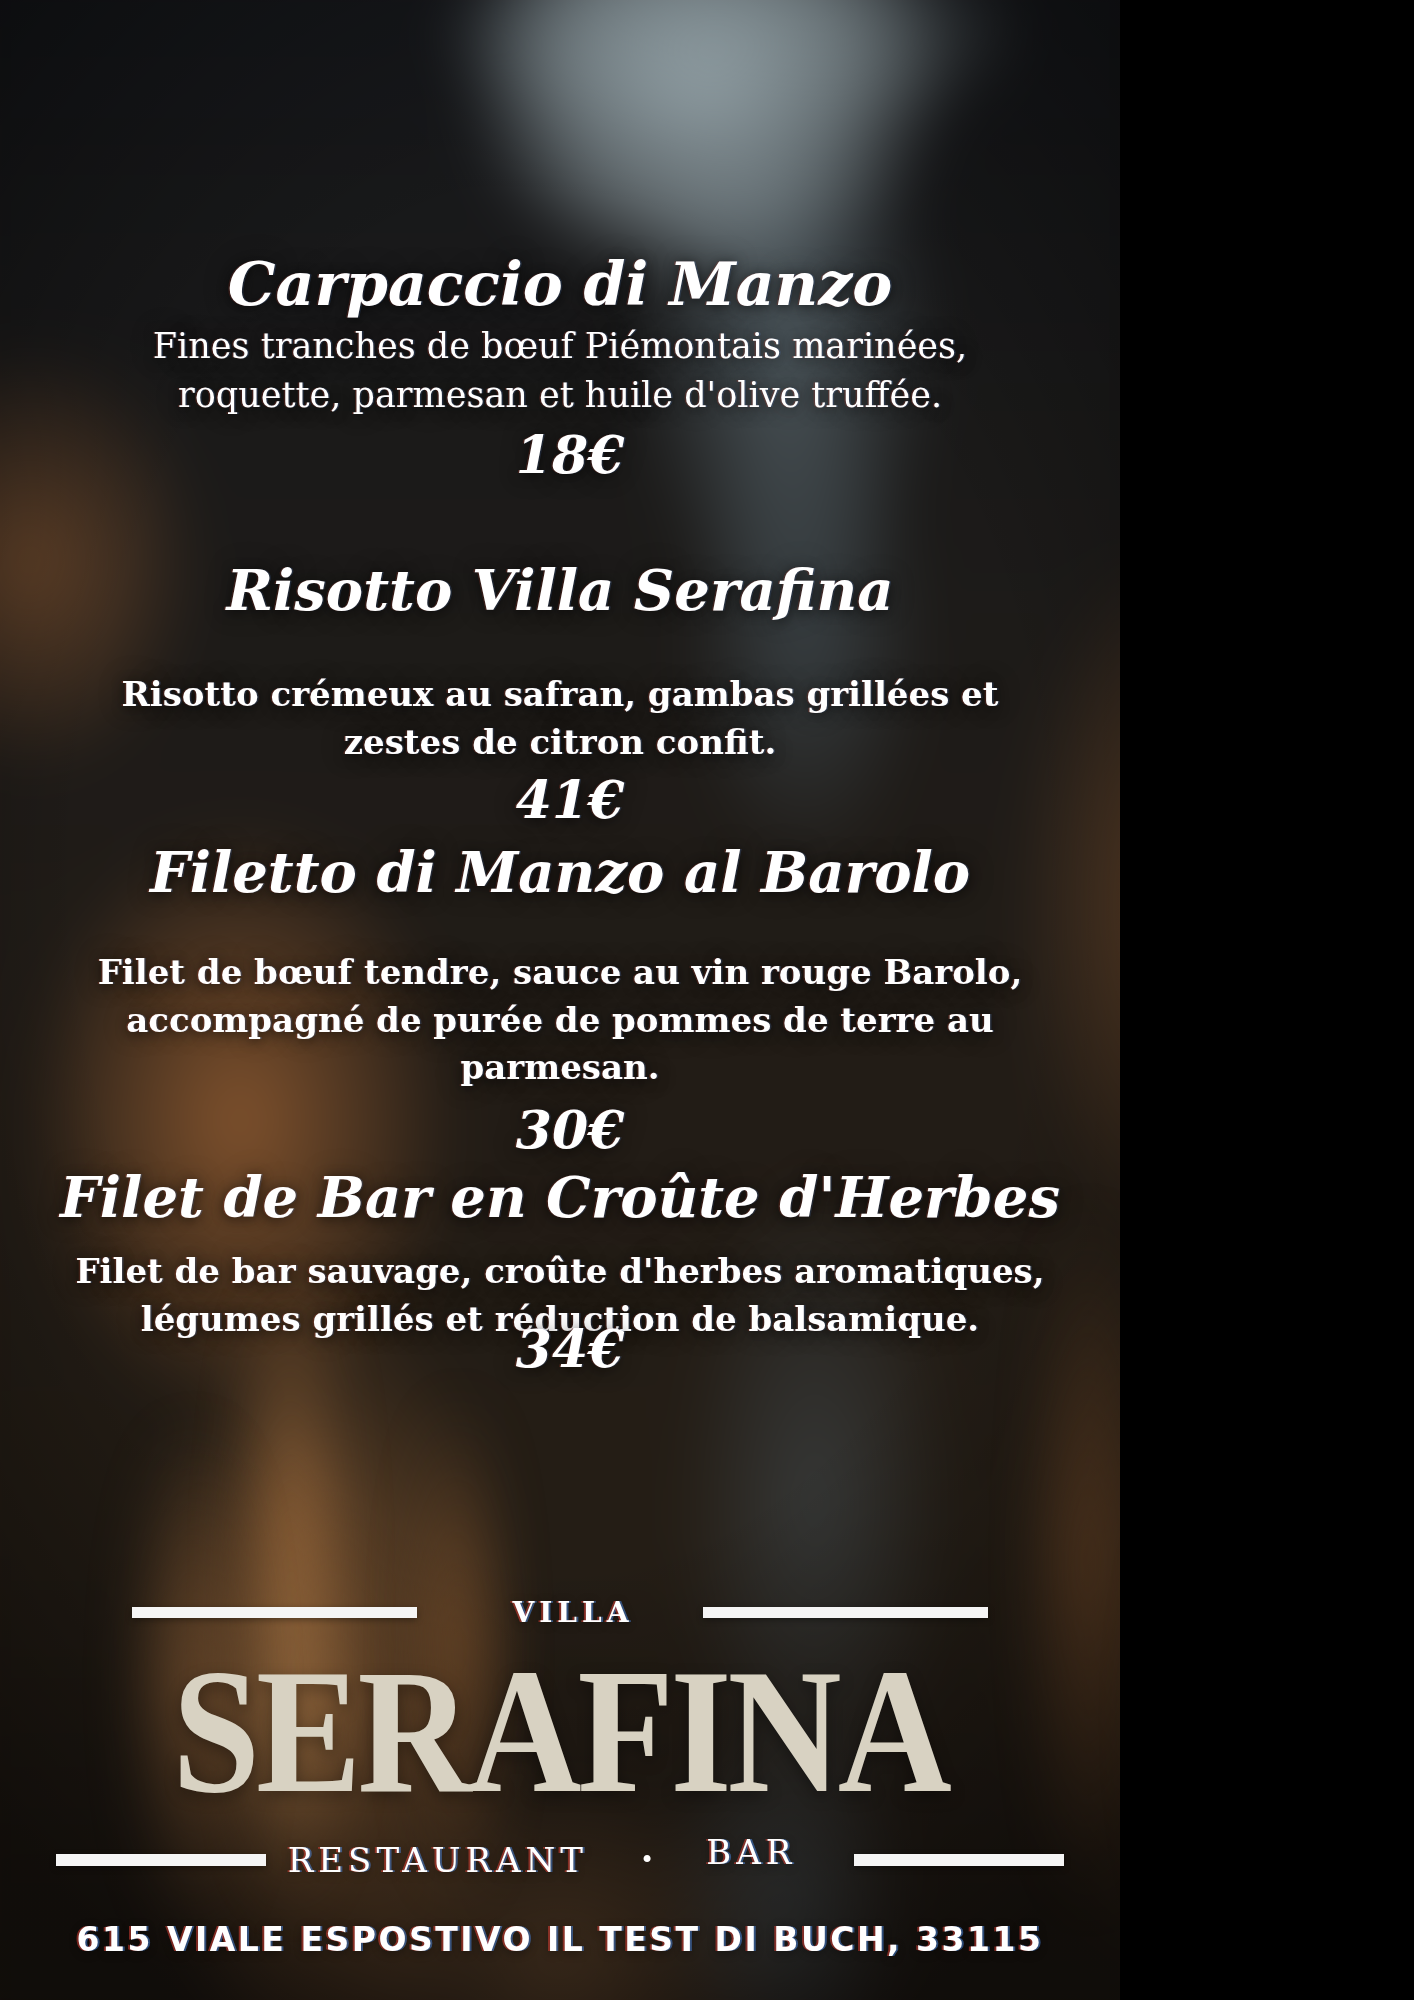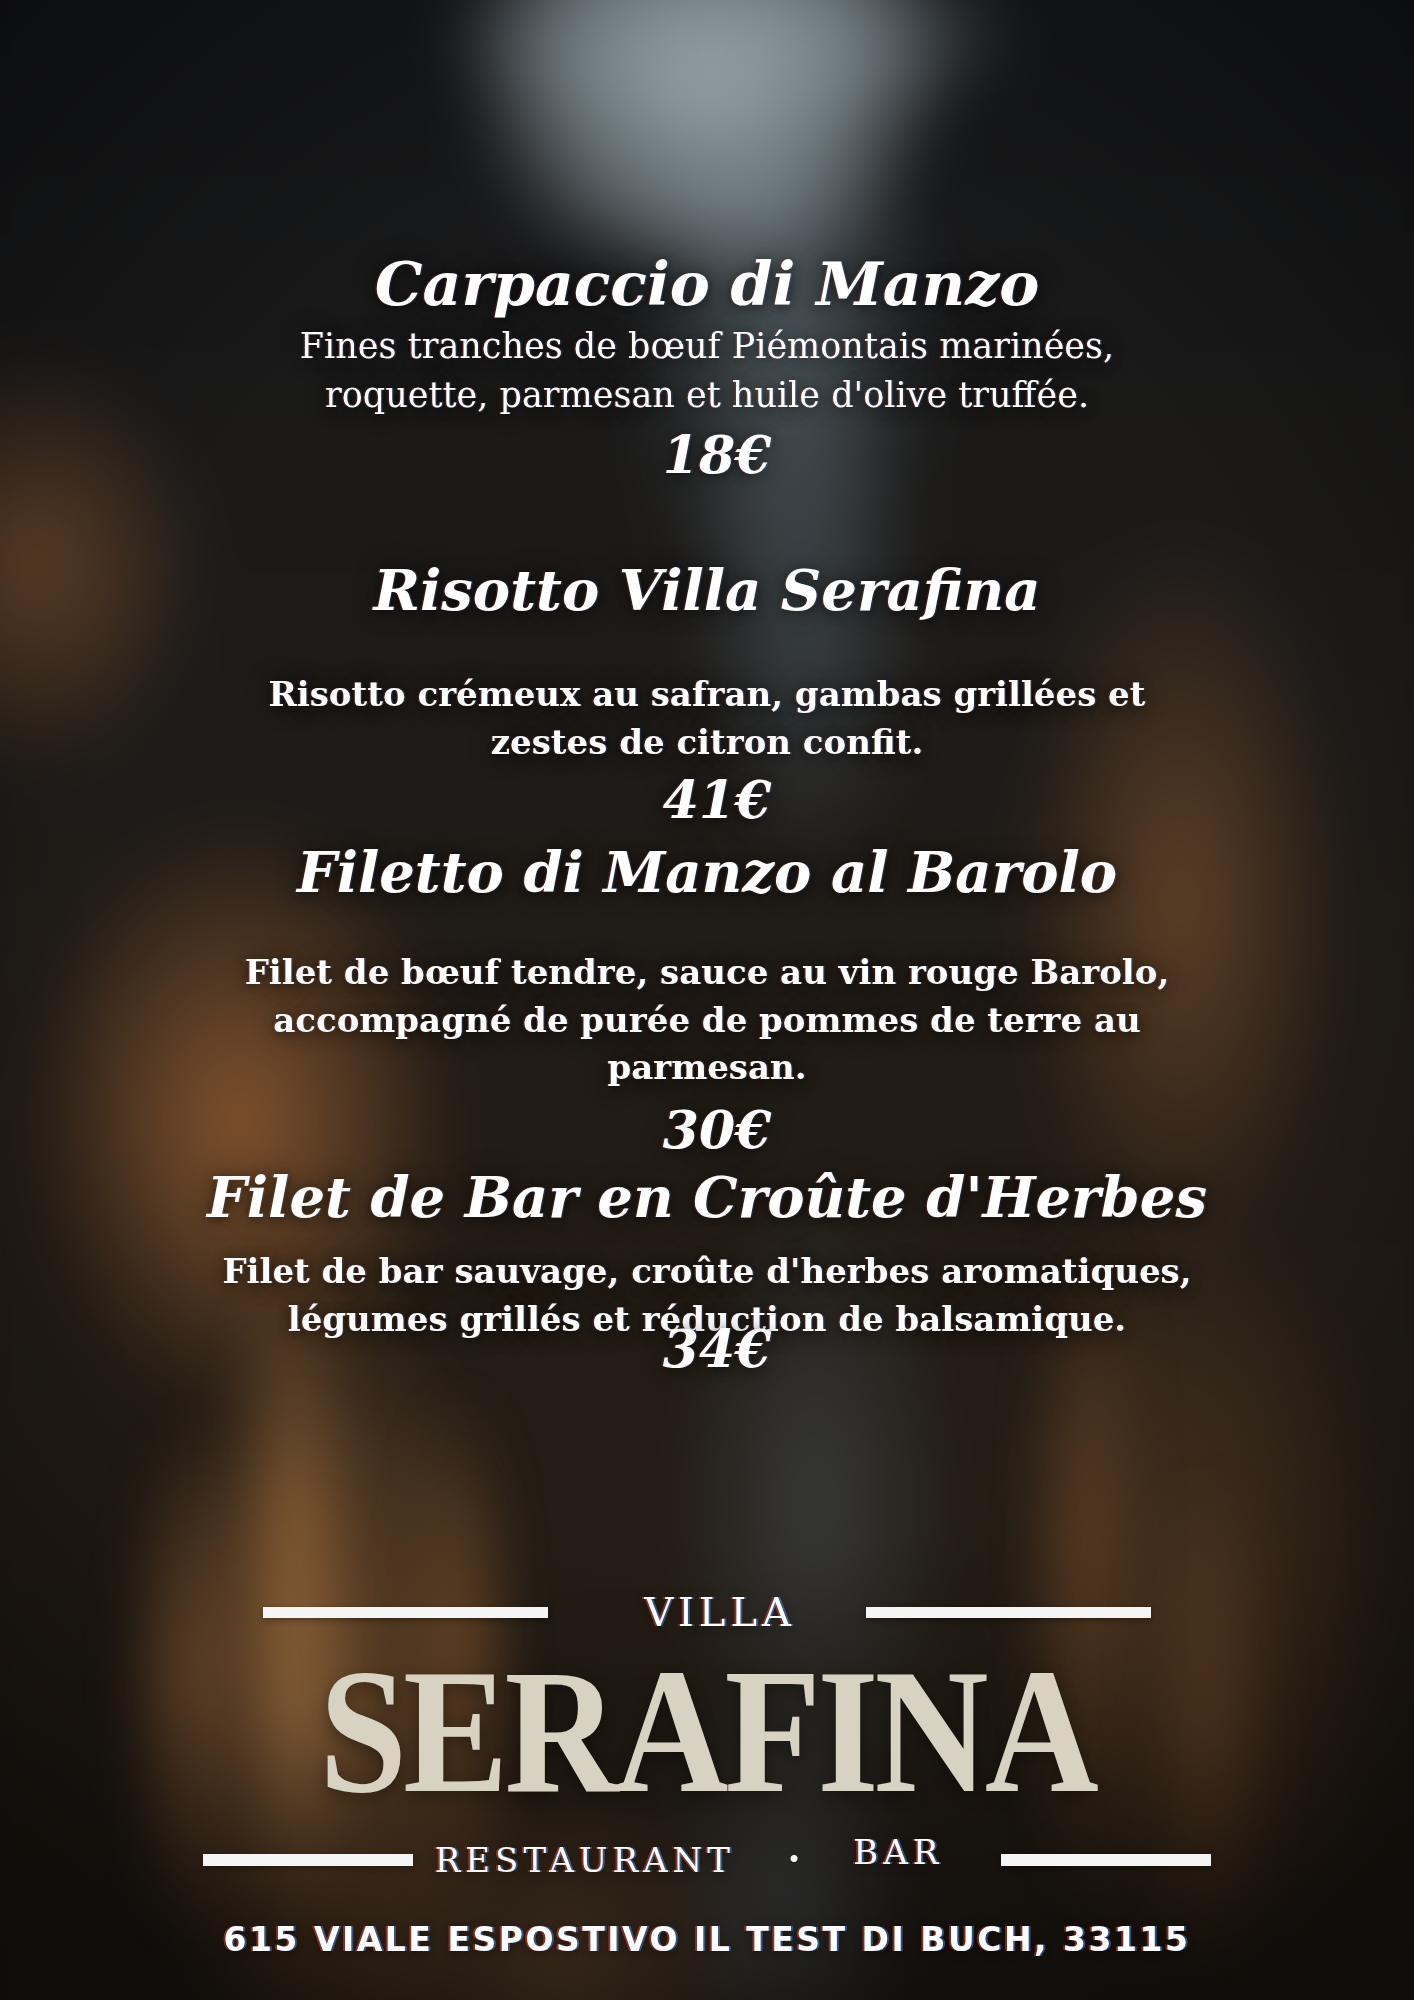--- a/index.html
+++ b/index.html
@@ -1,17 +1,17 @@
 <!DOCTYPE html>
 <html><head>
 <meta charset="utf-8">
 <style>
   html,body{margin:0;padding:0;background:#000;}
   .page{
-    position:relative;width:1414px;height:2000px;overflow:hidden;
+    position:relative;width:1120px;height:2000px;overflow:hidden;
     background:#be185d;font-family:"DejaVu Serif",serif;color:#fff;
   }
   
   .bg{
     position:absolute;inset:-60px;
     filter:blur(26px);
     background-color:#1a1712;
     background-image:
       
       radial-gradient(ellipse 330px 300px at 767px 130px, rgba(164,180,186,.97) 0%, rgba(164,180,186,.55) 45%, rgba(164,180,186,0) 75%),
@@ -78,21 +78,21 @@
   .p4{top:1318px;}
 
   
   .aberr{
     text-shadow:-2px 0 0 rgba(255,70,60,.45),2px 0 0 rgba(80,150,255,.45),0 2px 10px rgba(0,0,0,.45);
   }
   .logo-row{
     position:absolute;left:0;right:0;display:flex;align-items:center;justify-content:center;
   }
   .villa-row{top:1592px;height:40px;gap:70px;}
-  .villa-word{font-size:40px;letter-spacing:5px;color:#fff;font-weight:400;margin-left:26px;}
+  .villa-word{font-size:28px;letter-spacing:5px;color:#fff;font-weight:700;margin-left:26px;}
   .bar-line{height:11px;background:#f5f5f5;box-shadow:0 2px 6px rgba(0,0,0,.35);}
   .bar-villa{width:285px;}
   .serafina{
     position:absolute;left:0;right:0;top:1645px;margin:0;
     font-family:"Liberation Serif",serif;font-weight:700;
     font-size:158px;line-height:1.1;letter-spacing:-4px;
     transform:scaleY(1.12);transform-origin:center;
     color:#d8d2c2;text-shadow:0 4px 14px rgba(0,0,0,.35);
   }
   .sub-row{top:1840px;height:40px;gap:0;}

